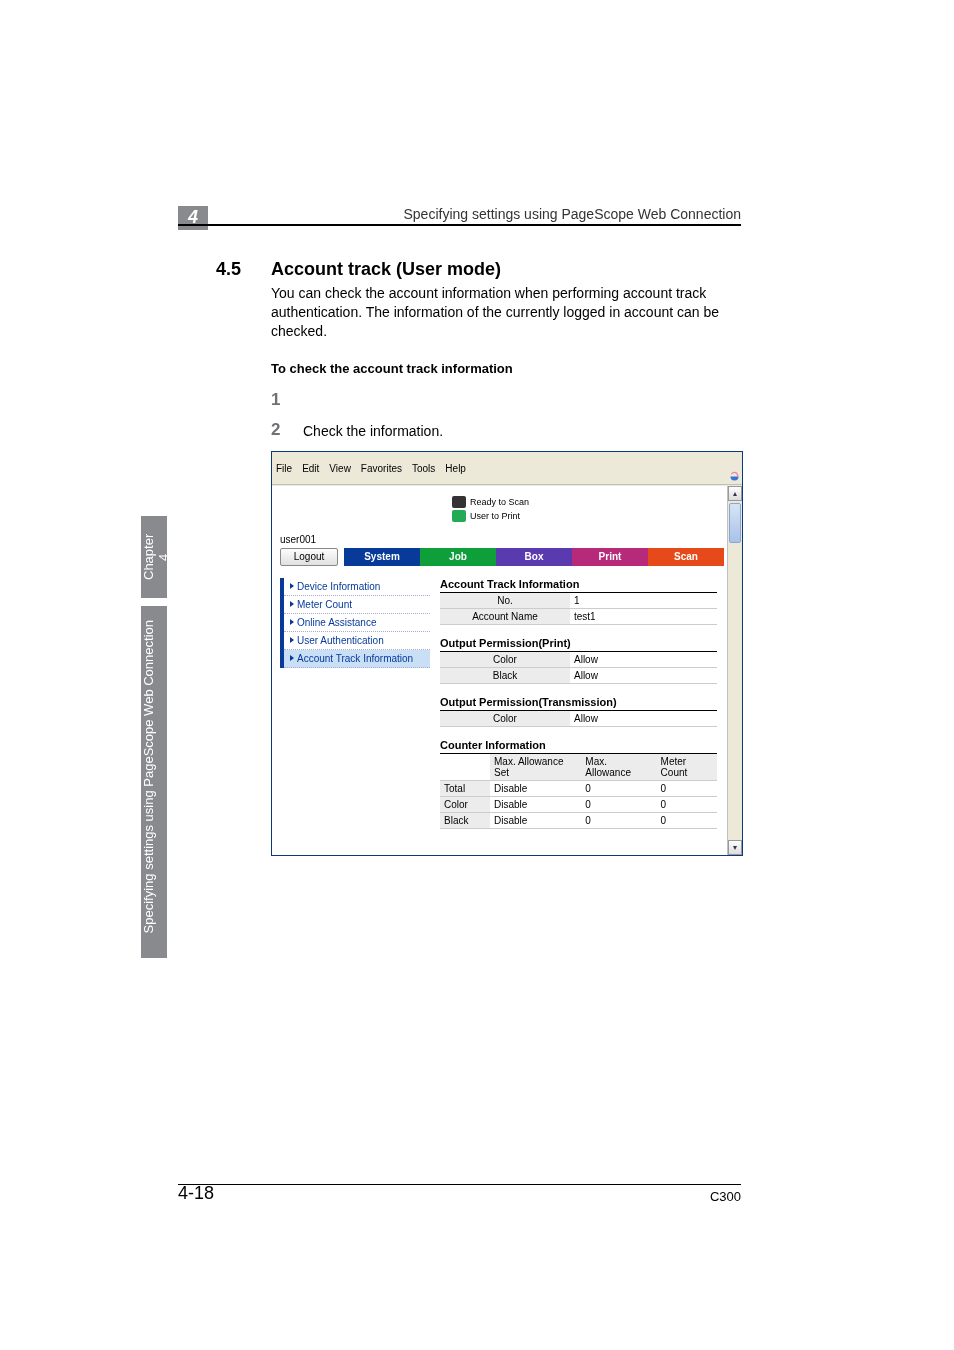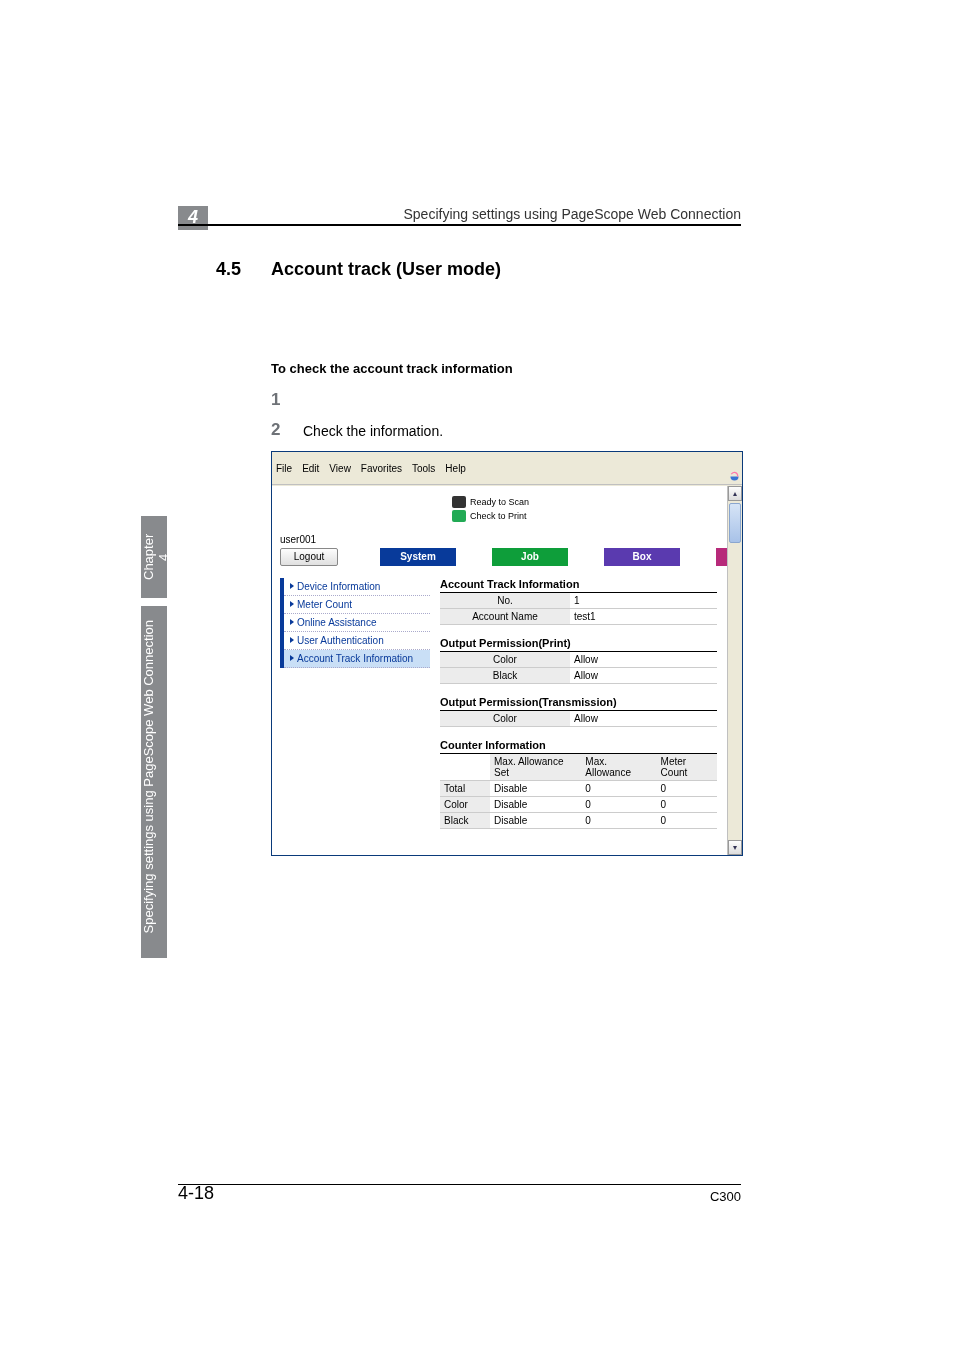--- a/index.html
+++ b/index.html
@@ -33,21 +33,21 @@
   .scrollbar .arrow.bottom { position: absolute; bottom: 0; left: 0; right: 0; }
   .ie-corner { position: absolute; top: 18px; right: 1px; width: 13px; height: 13px; }
 
   .status-row { position: absolute; top: 10px; left: 180px; display: flex; flex-direction: column; gap: 2px; }
   .status-item { display: flex; align-items: center; gap: 4px; font-size: 9px; }
   .status-icon { width: 14px; height: 12px; background: #333; border-radius: 2px; }
   .status-icon.printer { background: #2a5; }
   .loggedin { position: absolute; top: 48px; left: 8px; font-size: 10px; }
   .tabs-row { position: absolute; top: 62px; left: 8px; display: flex; gap: 0; }
   .logout-btn { width: 58px; height: 18px; background: linear-gradient(#fdfdfd,#e0e0e0); border: 1px solid #888; font-size: 10px; text-align: center; line-height: 16px; border-radius: 2px; margin-right: 6px; }
-  .tab { width: 76px; height: 18px; font-size: 10px; font-weight: bold; text-align: center; line-height: 18px; color: #fff; margin-left: 36px; }
+  .tab { width: 76px; height: 18px; font-size: 10px; font-weight: bold; text-align: center; line-height: 18px; color: #fff; }
   .tab.system { background: #083a9a; }
   .tab.job { background: #0e9e3a; }
   .tab.box { background: #5a3aaf; }
   .tab.print { background: #b72a7a; }
   .tab.scan { background: #e64a1a; }
 
   .sidebar { position: absolute; top: 92px; left: 8px; width: 150px; border-left: 4px solid #083a9a; }
   .side-item { height: 18px; font-size: 10px; color: #083a9a; padding-left: 6px; line-height: 18px; border-bottom: 1px dotted #aac; background: #fff; }
   .side-item.active { background: #c9dff6; color: #083a9a; }
   .side-item .tri { display: inline-block; width: 0; height: 0; border-top: 3px solid transparent; border-bottom: 3px solid transparent; border-left: 4px solid #083a9a; margin-right: 3px; vertical-align: 1px; }
@@ -76,20 +76,21 @@
 </head>
 <body>
 
 <div class="page">
   <div class="chapter-box">4</div>
   <div class="header-right-text">Specifying settings using PageScope Web Connection</div>
   <div class="header-line"></div>
 
   <div class="sec-num">4.5</div>
   <div class="sec-title">Account track (User mode)</div>
+  <div class="para1">You can check the account information when performing account track authentication. The information of the currently logged in account can be checked.</div>
   <div class="sub-title">To check the account track information</div>
 
   <div class="step-num1">1</div>
   <div class="step-num2">2</div>
   <div class="step-txt2">Check the information.</div>
 
   <div class="screenshot">
     <div class="menubar">
       <span>File</span>
       <span>Edit</span>
@@ -105,21 +106,21 @@
       </svg>
 
     <div class="content-area">
       <div class="status-row">
         <div class="status-item">
             <span class="status-icon"></span>
             <span>Ready to Scan</span>
           </div>
         <div class="status-item">
             <span class="status-icon printer"></span>
-            <span>Check to Print</span>
+            <span>User to Print</span>
           </div>
       </div>
       <div class="loggedin">user001</div>
       <div class="tabs-row">
         <div class="logout-btn">Logout</div>
         <div class="tab system">System</div>
         <div class="tab job">Job</div>
         <div class="tab box">Box</div>
         <div class="tab print">Print</div>
         <div class="tab scan">Scan</div>

